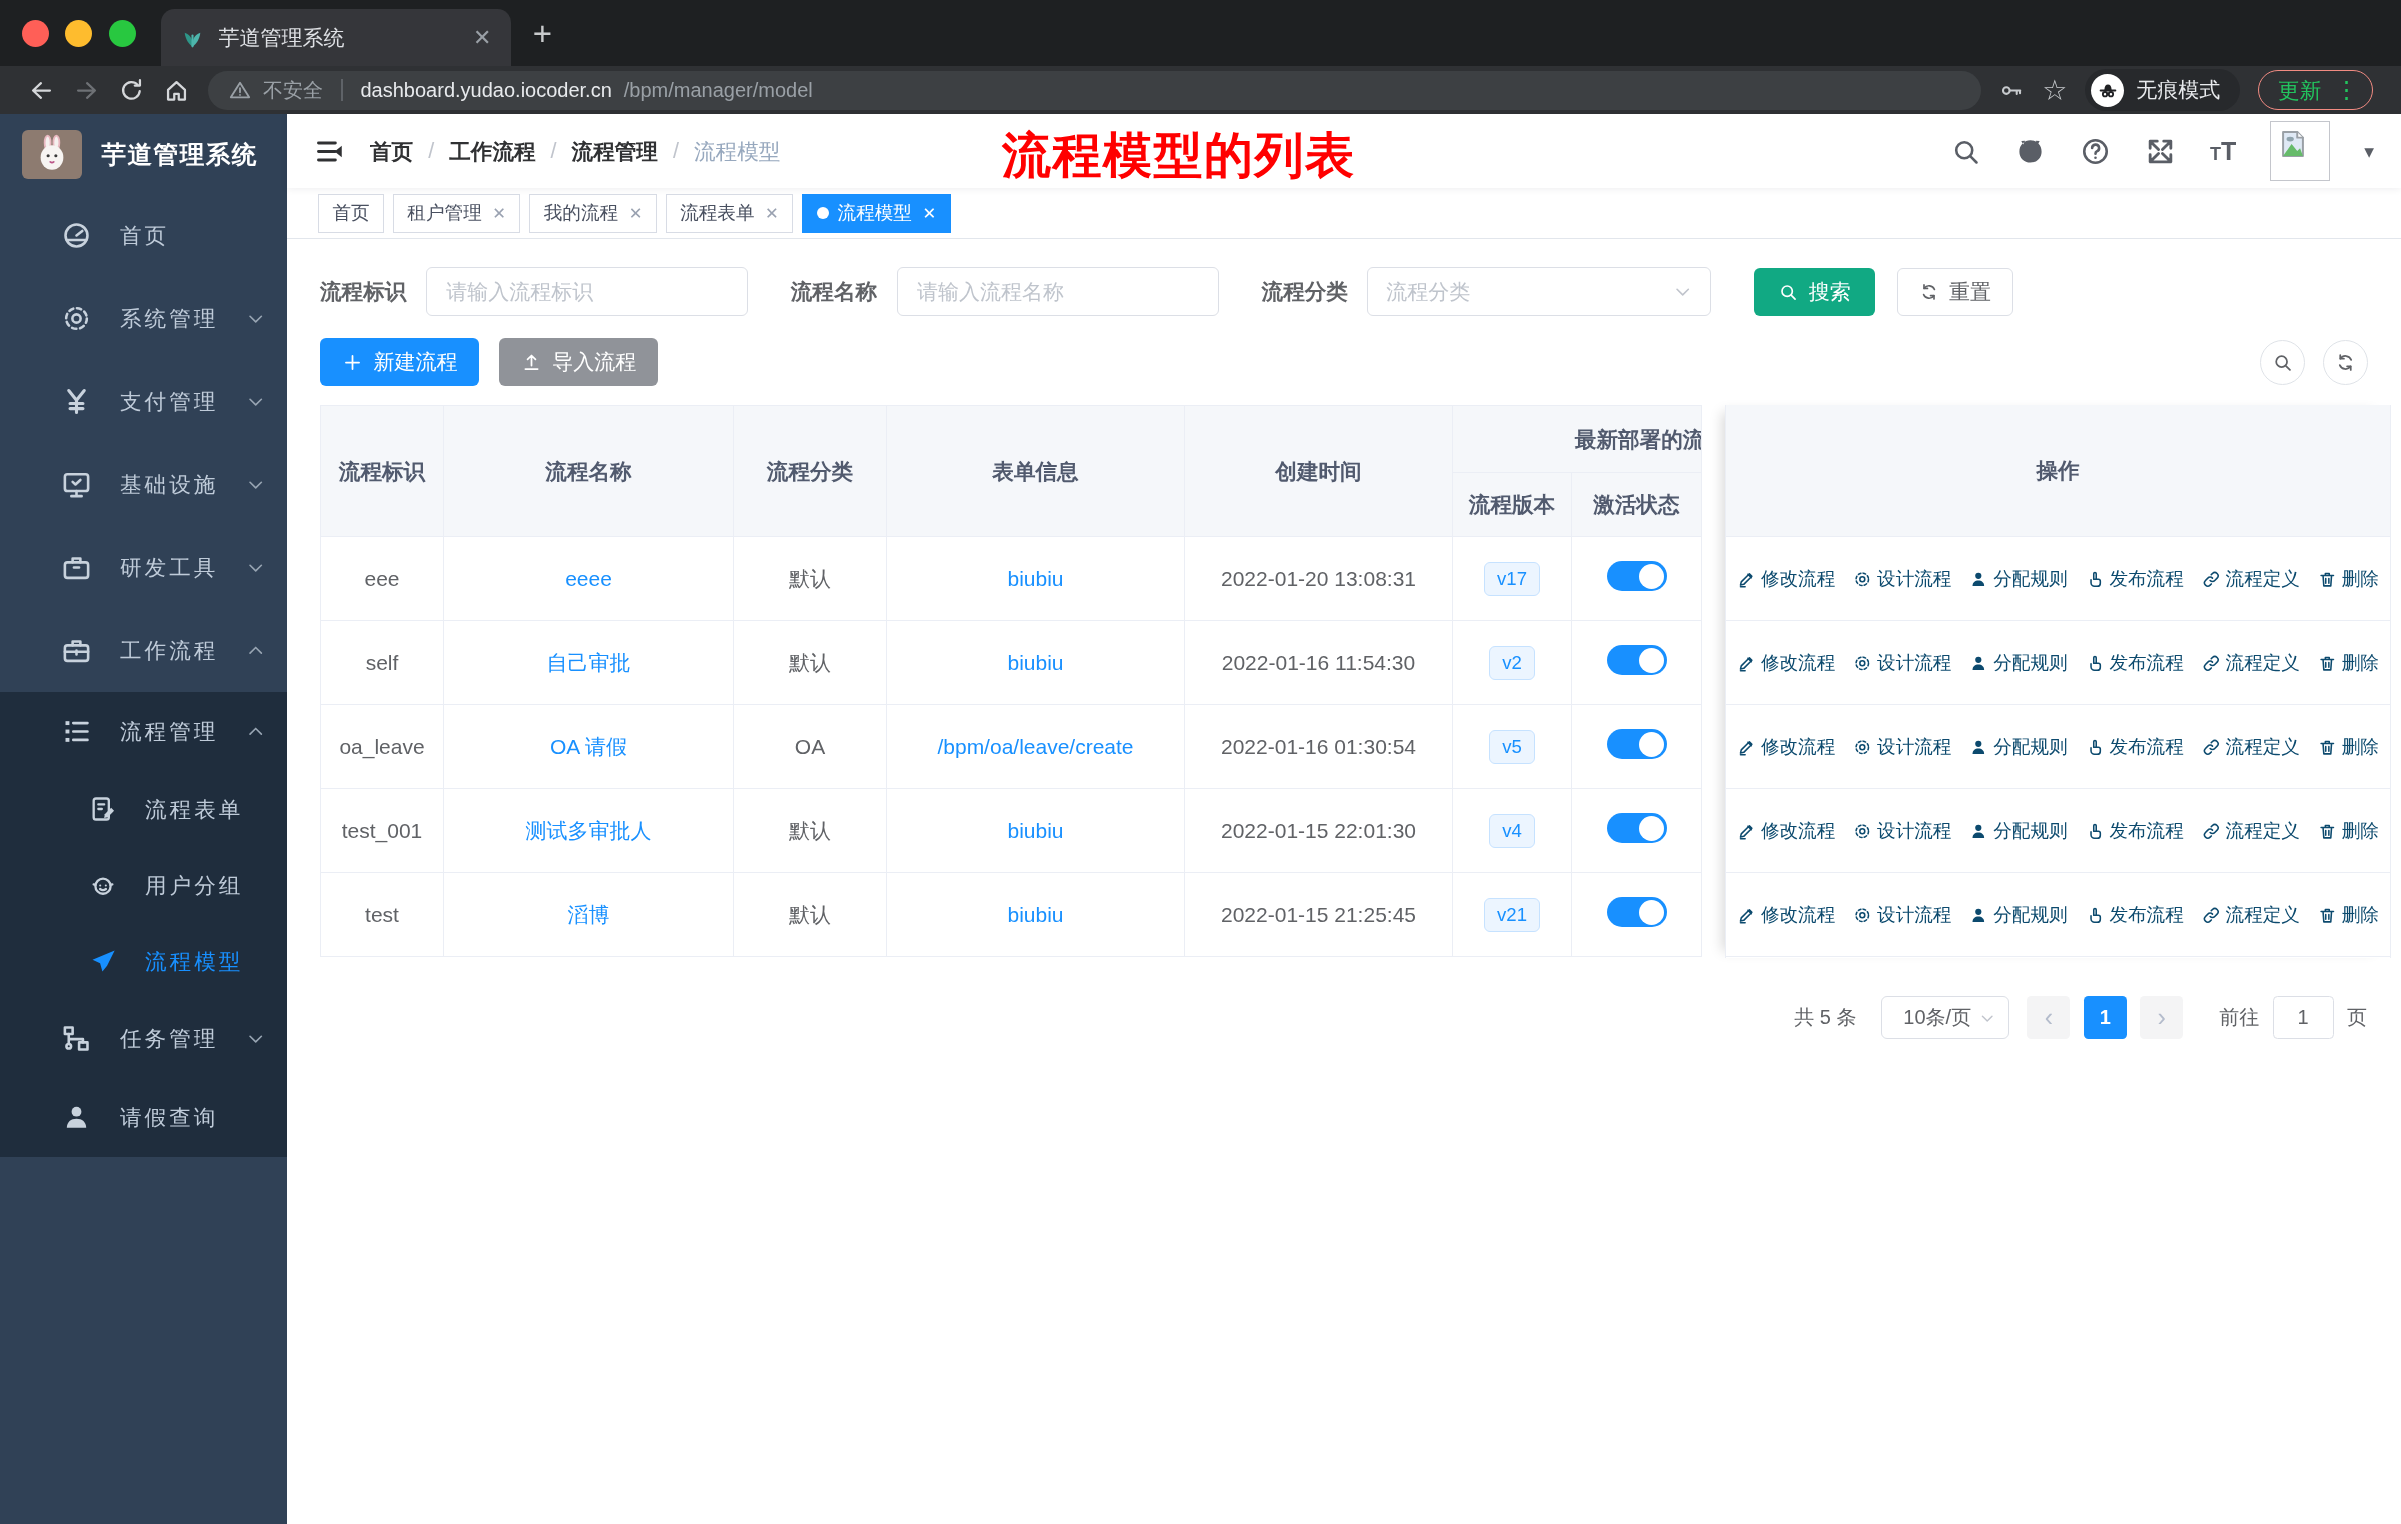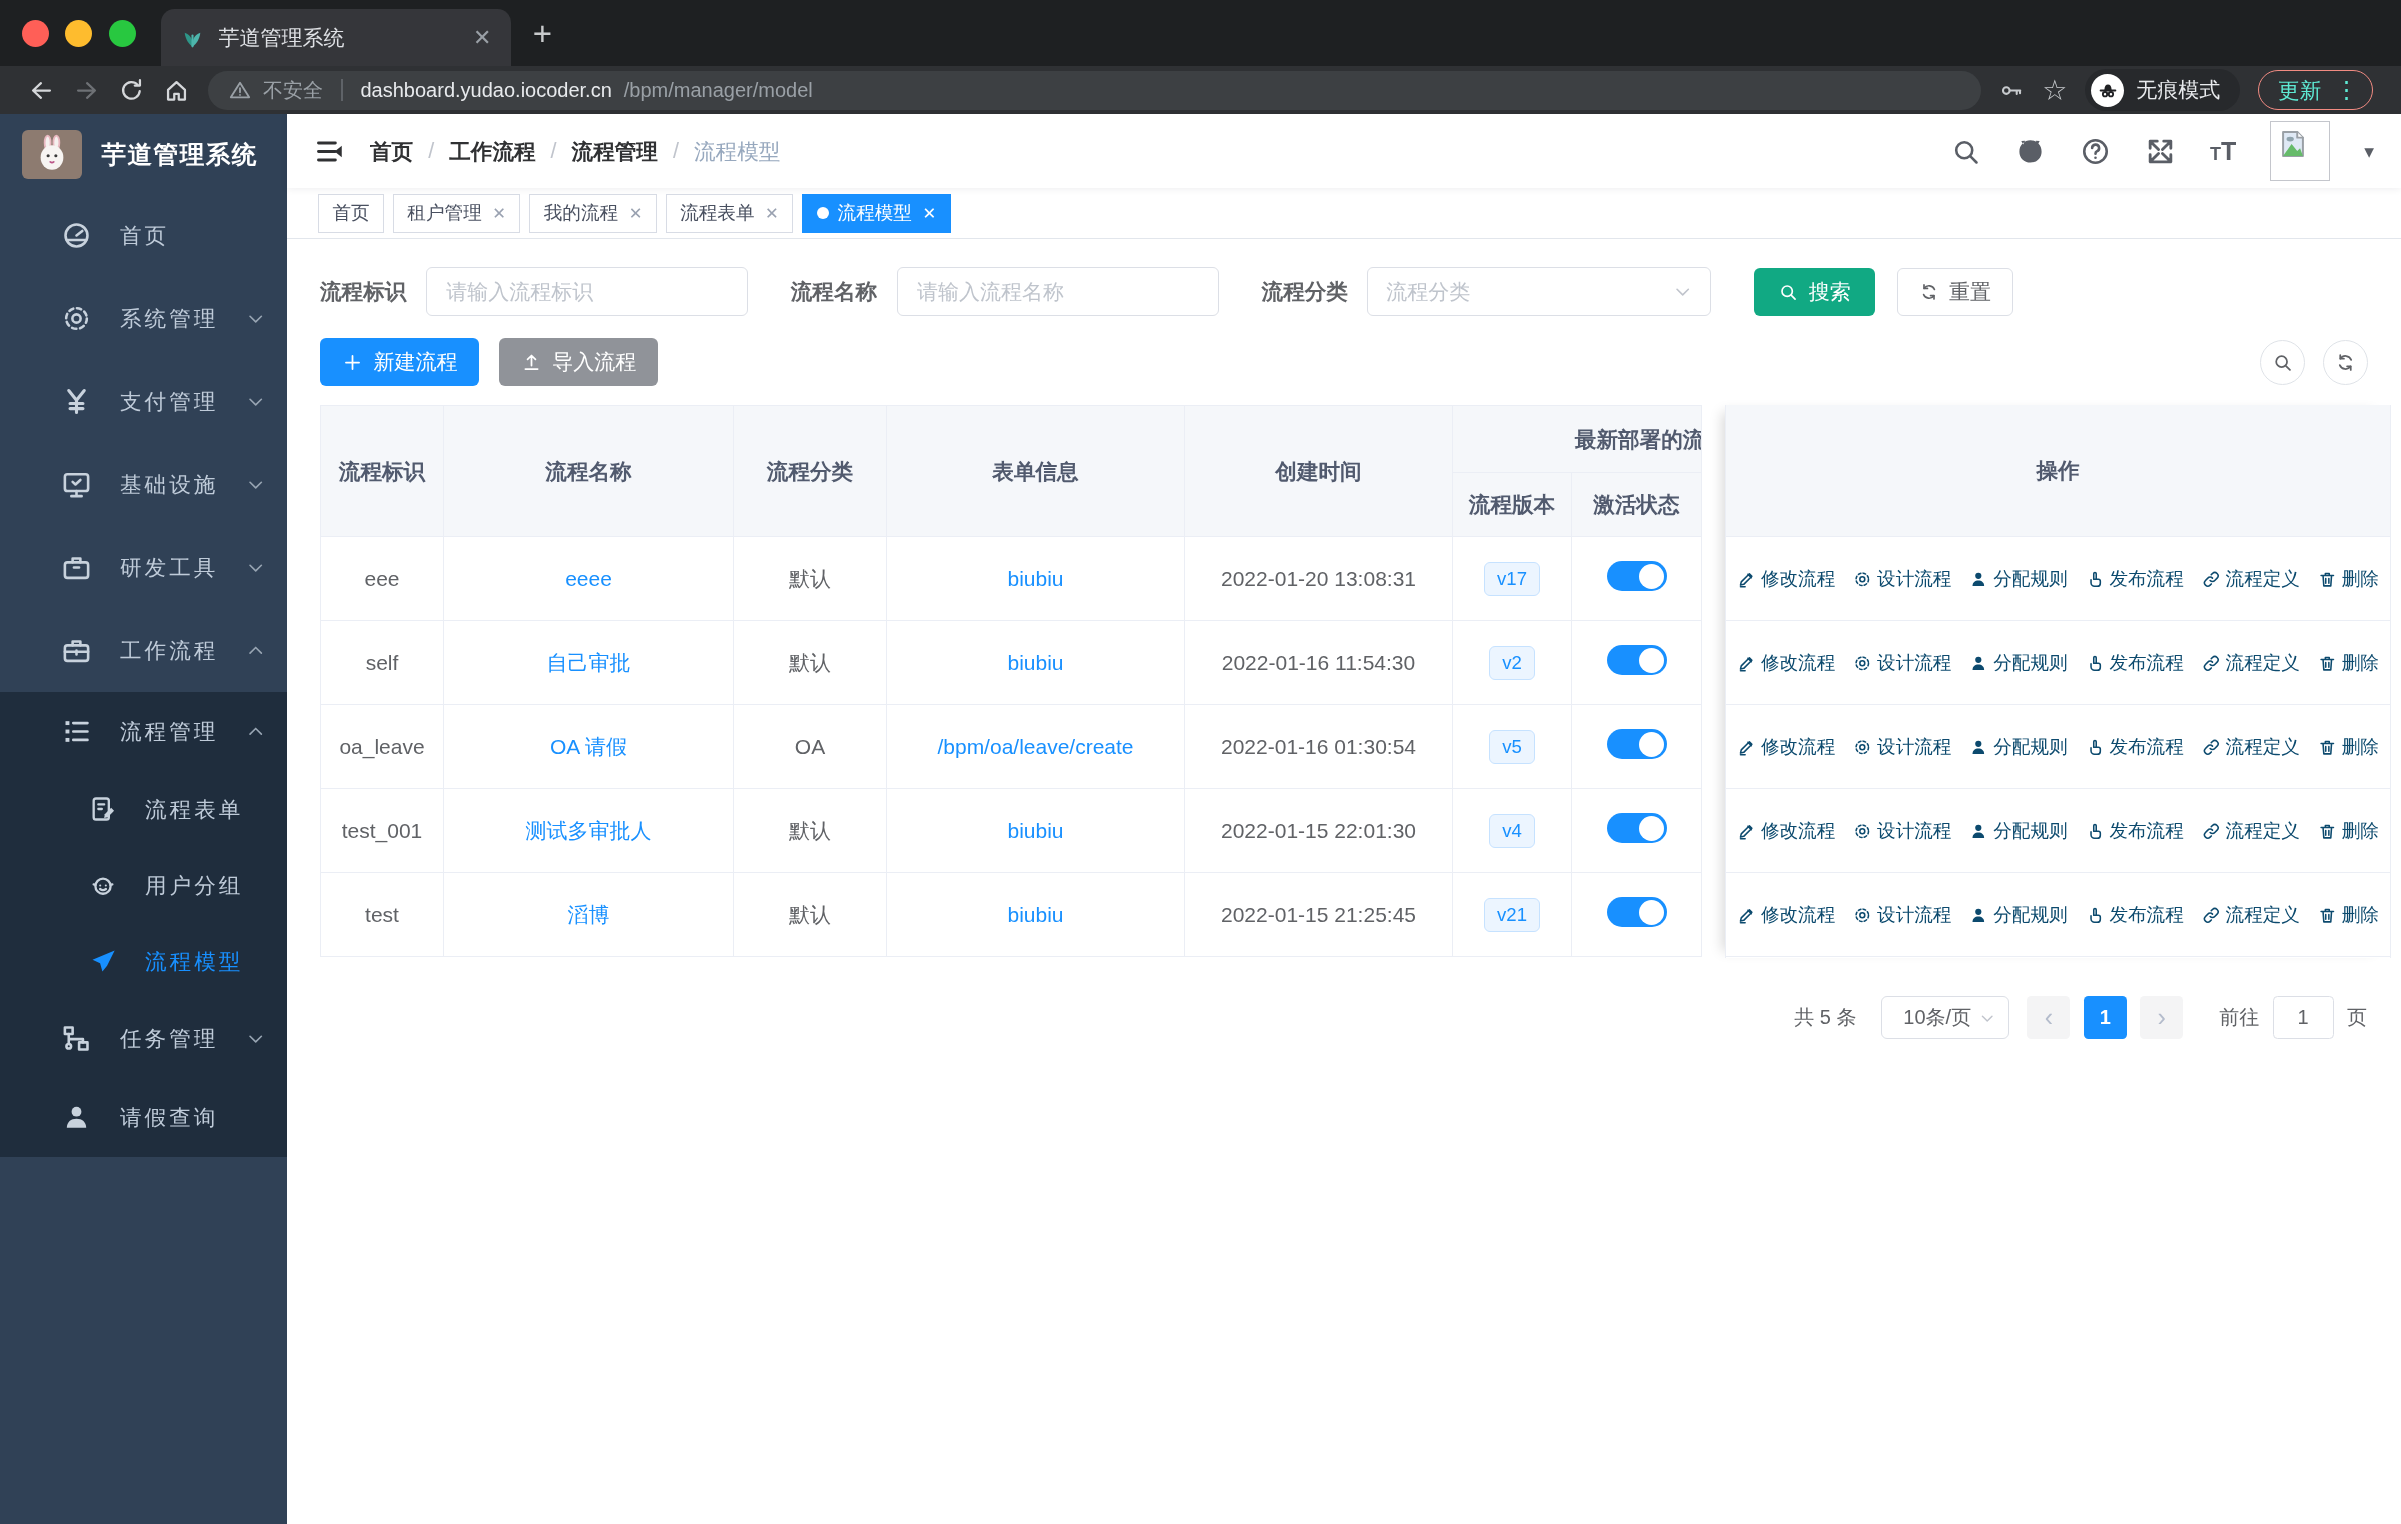--- a/index.html
+++ b/index.html
@@ -24,21 +24,21 @@
   .nbtn.dim { color:#6e7175; }
   .omni { flex:1; height:39px; background:#3d4043; border-radius:19.4px; display:flex;
     align-items:center; padding:0 21px; gap:12px; color:#9aa0a6; font-size:20px; }
   .omni .sep { width:1.5px; height:22px; background:#5f6368; margin:0 6px; }
   .omni .host { color:#e8eaed; }
   .tool-ic { color:#c7cacd; font-size:25px; }
   .incog { height:42px; background:#27292c; border-radius:21px; display:flex; align-items:center;
     gap:12px; padding:0 19.4px 0 6px; color:#e8eaed; font-size:21px; }
   .incog .cir { width:33px; height:33px; background:#fff; border-radius:50%; color:#202124;
     display:flex; align-items:center; justify-content:center; font-size:22px; }
-  .update { height:40px; border:1.5px solid #f28b82; border-radius:21px; color:#5eead4;
+  .update { height:40px; border:1.5px solid #f28b82; border-radius:21px; color:#22c55e;
     display:flex; align-items:center; gap:13.4px; padding:0 13.4px 0 19.4px; font-size:21.6px; }
   .update .dots { font-size:24px; letter-spacing:0; }
 
   
   .app { display:flex; height:1411px; }
   .sidebar { width:287px; background:#304156; color:#bfcbd9; flex-shrink:0; }
   .logo { height:80px; display:flex; align-items:center; gap:19.4px; padding-left:22px; }
   .logo .img { width:60px; height:49px; border-radius:6px; background:#8d7b70; display:flex;
     align-items:center; justify-content:center; overflow:hidden; }
   .logo .name { color:#fff; font-size:24.6px; font-weight:bold; letter-spacing:1.5px; }
@@ -408,20 +408,21 @@
         </span>
       <div class="bc">
         <span class="it">首页</span>
         <span class="sep">/</span>
         <span class="it">工作流程</span>
         <span class="sep">/</span>
         <span class="it">流程管理</span>
         <span class="sep">/</span>
         <span class="last">流程模型</span>
       </div>
+      <div class="annotation">流程模型的列表</div>
       <div class="nav-right">
         <span class="hic">
             <svg class="ic" viewBox="0 0 24 24">
               <circle cx="11" cy="11" r="6.2"></circle>
               <path d="M15.8 15.8 20.5 20.5"></path>
             </svg>
           </span>
         <span class="hic">
             <svg class="ic" viewBox="0 0 24 24">
               <path fill="currentColor" stroke="none" d="M12 3.3c-4.9 0-8.6 3.8-8.6 8.8 0 4.9 3.6 8.4 8.6 8.4s8.6-3.5 8.6-8.4c0-5-3.7-8.8-8.6-8.8zM6.3 6.6 4.9 3.8l3-.2zM17.7 6.6l1.4-2.8-3-.2z"></path>

